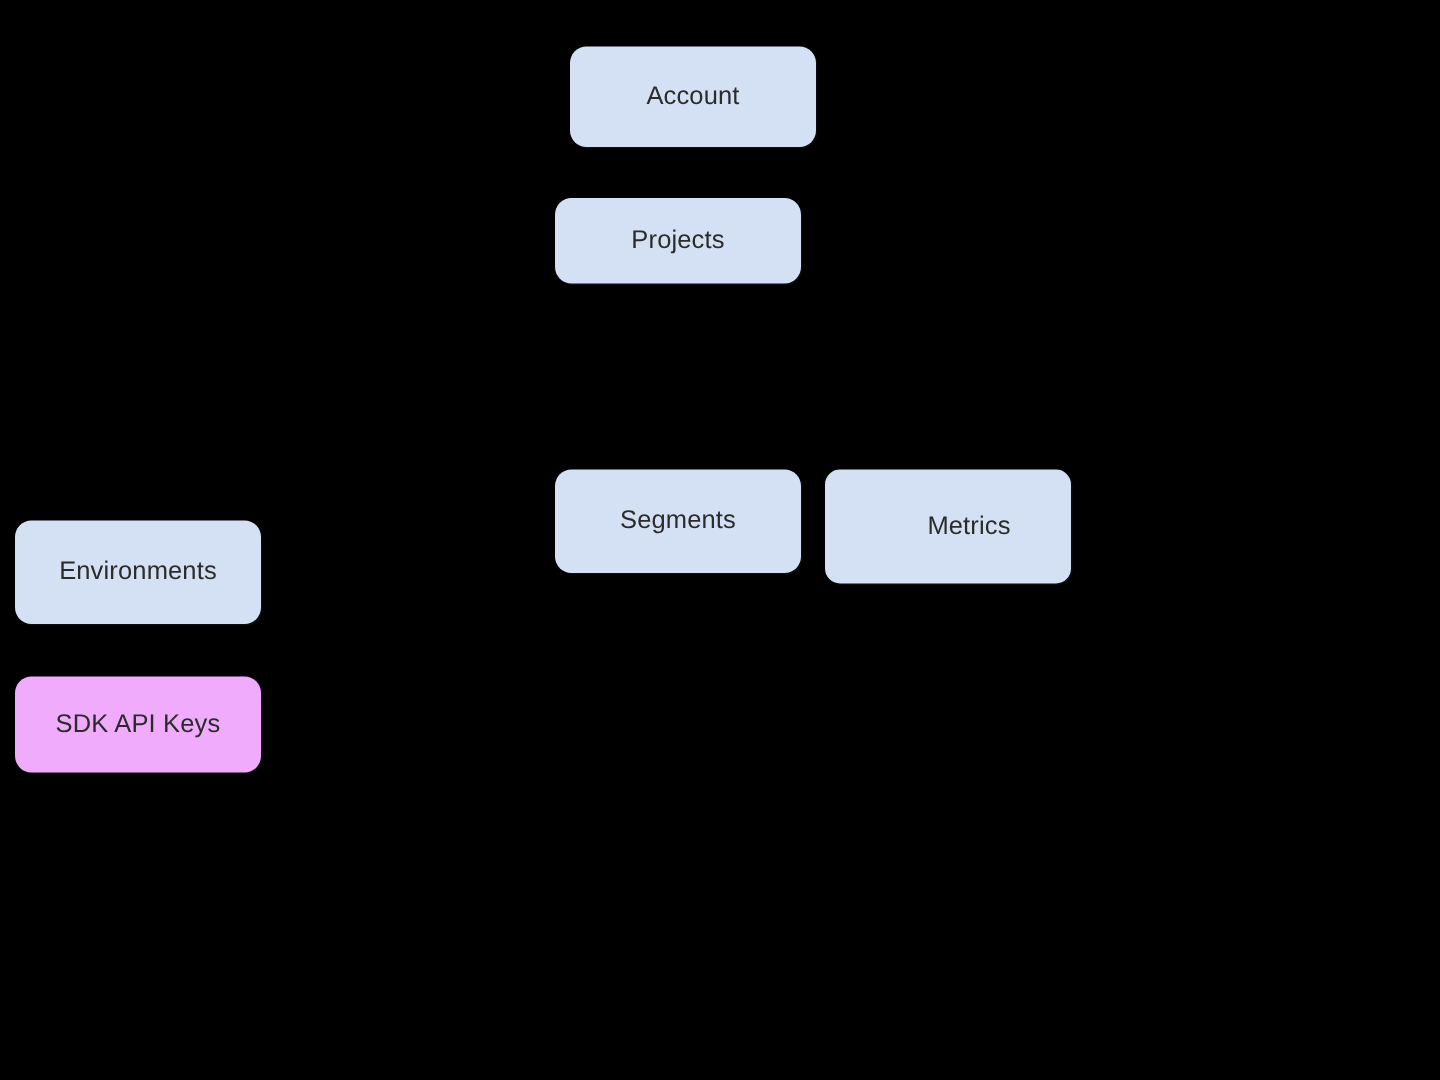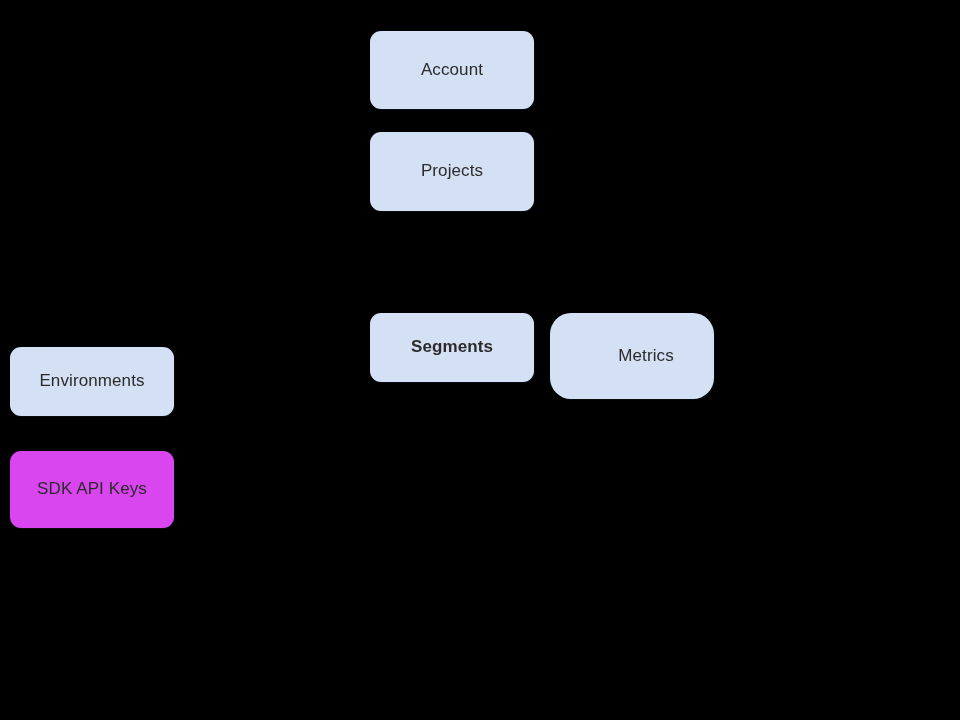--- a/index.html
+++ b/index.html
@@ -38,39 +38,39 @@
   .node-label {
     display: block;
     pointer-events: none;
   }
 </style>
 </head>
 <body>
 
 <div id="canvas" style="width: 960px; height: 720px; background: rgb(0, 0, 0);">
 
-  <div class="node" style="left: 370px; top: 31px; width: 164px; height: 78px; background: rgb(212, 225, 244); color: rgb(43, 43, 43); border-radius: 11px;">
+  <div class="node" style="left: 380px; top: 31px; width: 164px; height: 67px; background: rgb(212, 225, 244); color: rgb(43, 43, 43); border-radius: 11px;">
     <span class="node-label">Account</span>
   </div>
 
-  <div class="node" style="left: 370px; top: 132px; width: 164px; height: 79px; background: rgb(212, 225, 244); color: rgb(43, 43, 43); border-radius: 11px;">
+  <div class="node" style="left: 370px; top: 132px; width: 164px; height: 57px; background: rgb(212, 225, 244); color: rgb(43, 43, 43); border-radius: 11px;">
     <span class="node-label">Projects</span>
   </div>
 
   <div class="node" style="left: 10px; top: 313px; width: 164px; height: 69px; background: rgb(212, 225, 244); color: rgb(43, 43, 43); border-radius: 11px; margin-top: 34px;">
     <span class="node-label">Environments</span>
   </div>
 
 
-  <div class="node" style="left: 370px; top: 313px; width: 164px; height: 69px; background: rgb(212, 225, 244); color: rgb(43, 43, 43); border-radius: 11px; font-weight: bold;">
+  <div class="node" style="left: 370px; top: 313px; width: 164px; height: 69px; background: rgb(212, 225, 244); color: rgb(43, 43, 43); border-radius: 11px;">
     <span class="node-label">Segments</span>
   </div>
 
-  <div class="node" style="left: 550px; top: 313px; width: 164px; height: 86px; background: rgb(212, 225, 244); color: rgb(43, 43, 43); border-radius: 21px; padding-left: 28px;">
+  <div class="node" style="left: 550px; top: 313px; width: 164px; height: 76px; background: rgb(212, 225, 244); color: rgb(43, 43, 43); border-radius: 10px; padding-left: 28px;">
     <span class="node-label">Metrics</span>
   </div>
 
 
-  <div class="node" style="left: 10px; top: 451px; width: 164px; height: 77px; background: #d946ef; color: rgb(43, 43, 43); border-radius: 11px;">
+  <div class="node" style="left: 10px; top: 451px; width: 164px; height: 64px; background: #f0abfc; color: rgb(43, 43, 43); border-radius: 11px;">
     <span class="node-label">SDK API Keys</span>
   </div>
 
 </div>
 
 </body></html>

